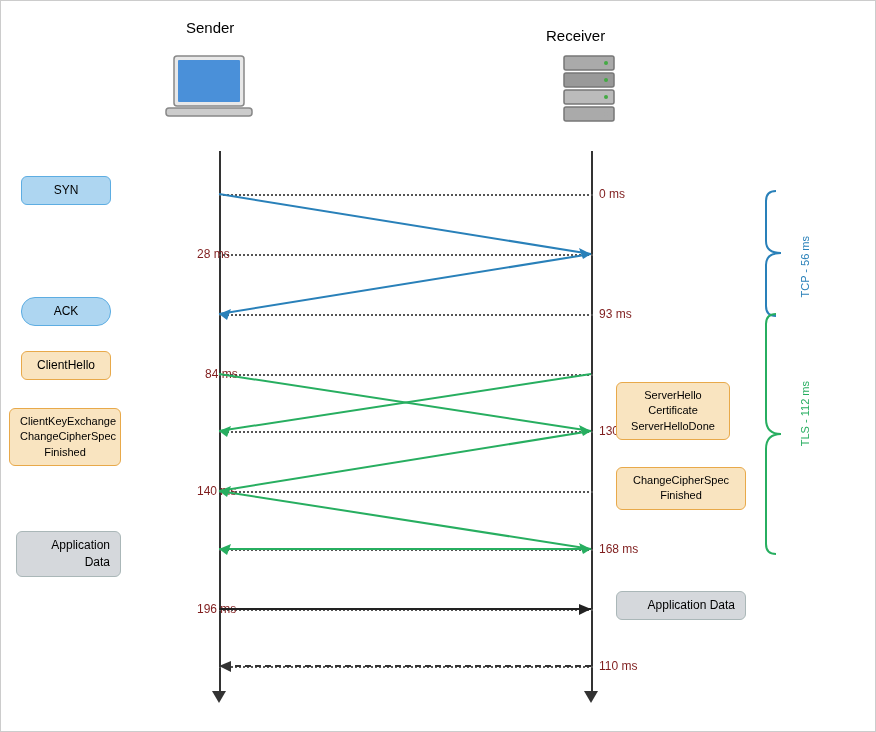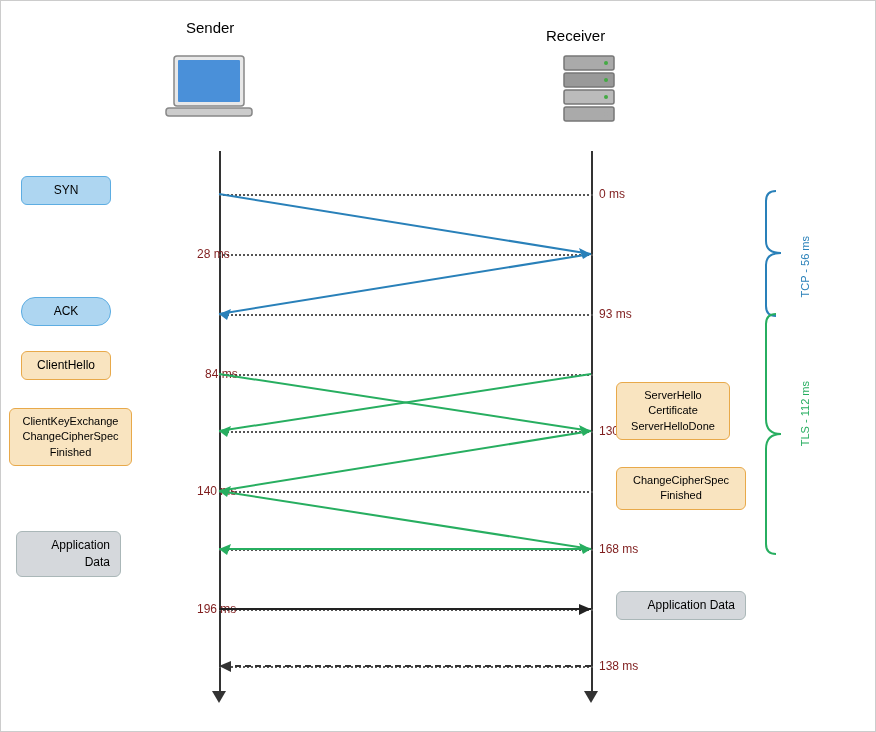--- a/index.html
+++ b/index.html
@@ -190,26 +190,26 @@
   <div class="h-dotted" style="left:218px; top:665px; width:374px;"></div>
 
   <div class="timestamp" style="left:598px; top:186px;">0 ms</div>
   <div class="timestamp" style="left:196px; top:246px;">28 ms</div>
   <div class="timestamp" style="left:598px; top:306px;">93 ms</div>
   <div class="timestamp" style="left:204px; top:366px;">84 ms</div>
   <div class="timestamp" style="left:598px; top:423px;">130 ms</div>
   <div class="timestamp" style="left:196px; top:483px;">140 ms</div>
   <div class="timestamp" style="left:598px; top:541px;">168 ms</div>
   <div class="timestamp" style="left:196px; top:601px;">196 ms</div>
-  <div class="timestamp" style="left:598px; top:658px;">138 ms</div>
+  <div class="timestamp" style="left:598px; top:658px;">110 ms</div>
 
   <div class="msg-box msg-blue" style="left:20px; top:175px; width:90px;">SYN</div>
   <div class="msg-box msg-blue" style="left:20px; top:296px; width:90px;border-radius:14px;">ACK</div>
   <div class="msg-box msg-orange" style="left:20px; top:350px; width:90px;">ClientHello</div>
-  <div class="msg-box msg-orange" style="left:8px; top:407px; width:123px; font-size:11px;">
+  <div class="msg-box msg-orange" style="left:8px; top:407px; width:112px; font-size:11px;">
     ClientKeyExchange<br>ChangeCipherSpec<br>Finished
   </div>
   <div class="msg-box msg-gray" style="left:15px; top:530px; width:105px;">Application Data</div>
 
   <div class="msg-box msg-orange" style="left:615px; top:353px; width:114px; font-size:11px;margin-top:28px;">
     ServerHello<br>Certificate<br>ServerHelloDone
   </div>
   <div class="msg-box msg-orange" style="left:615px; top:466px; width:130px; font-size:11px;">
     ChangeCipherSpec<br>Finished
   </div>

